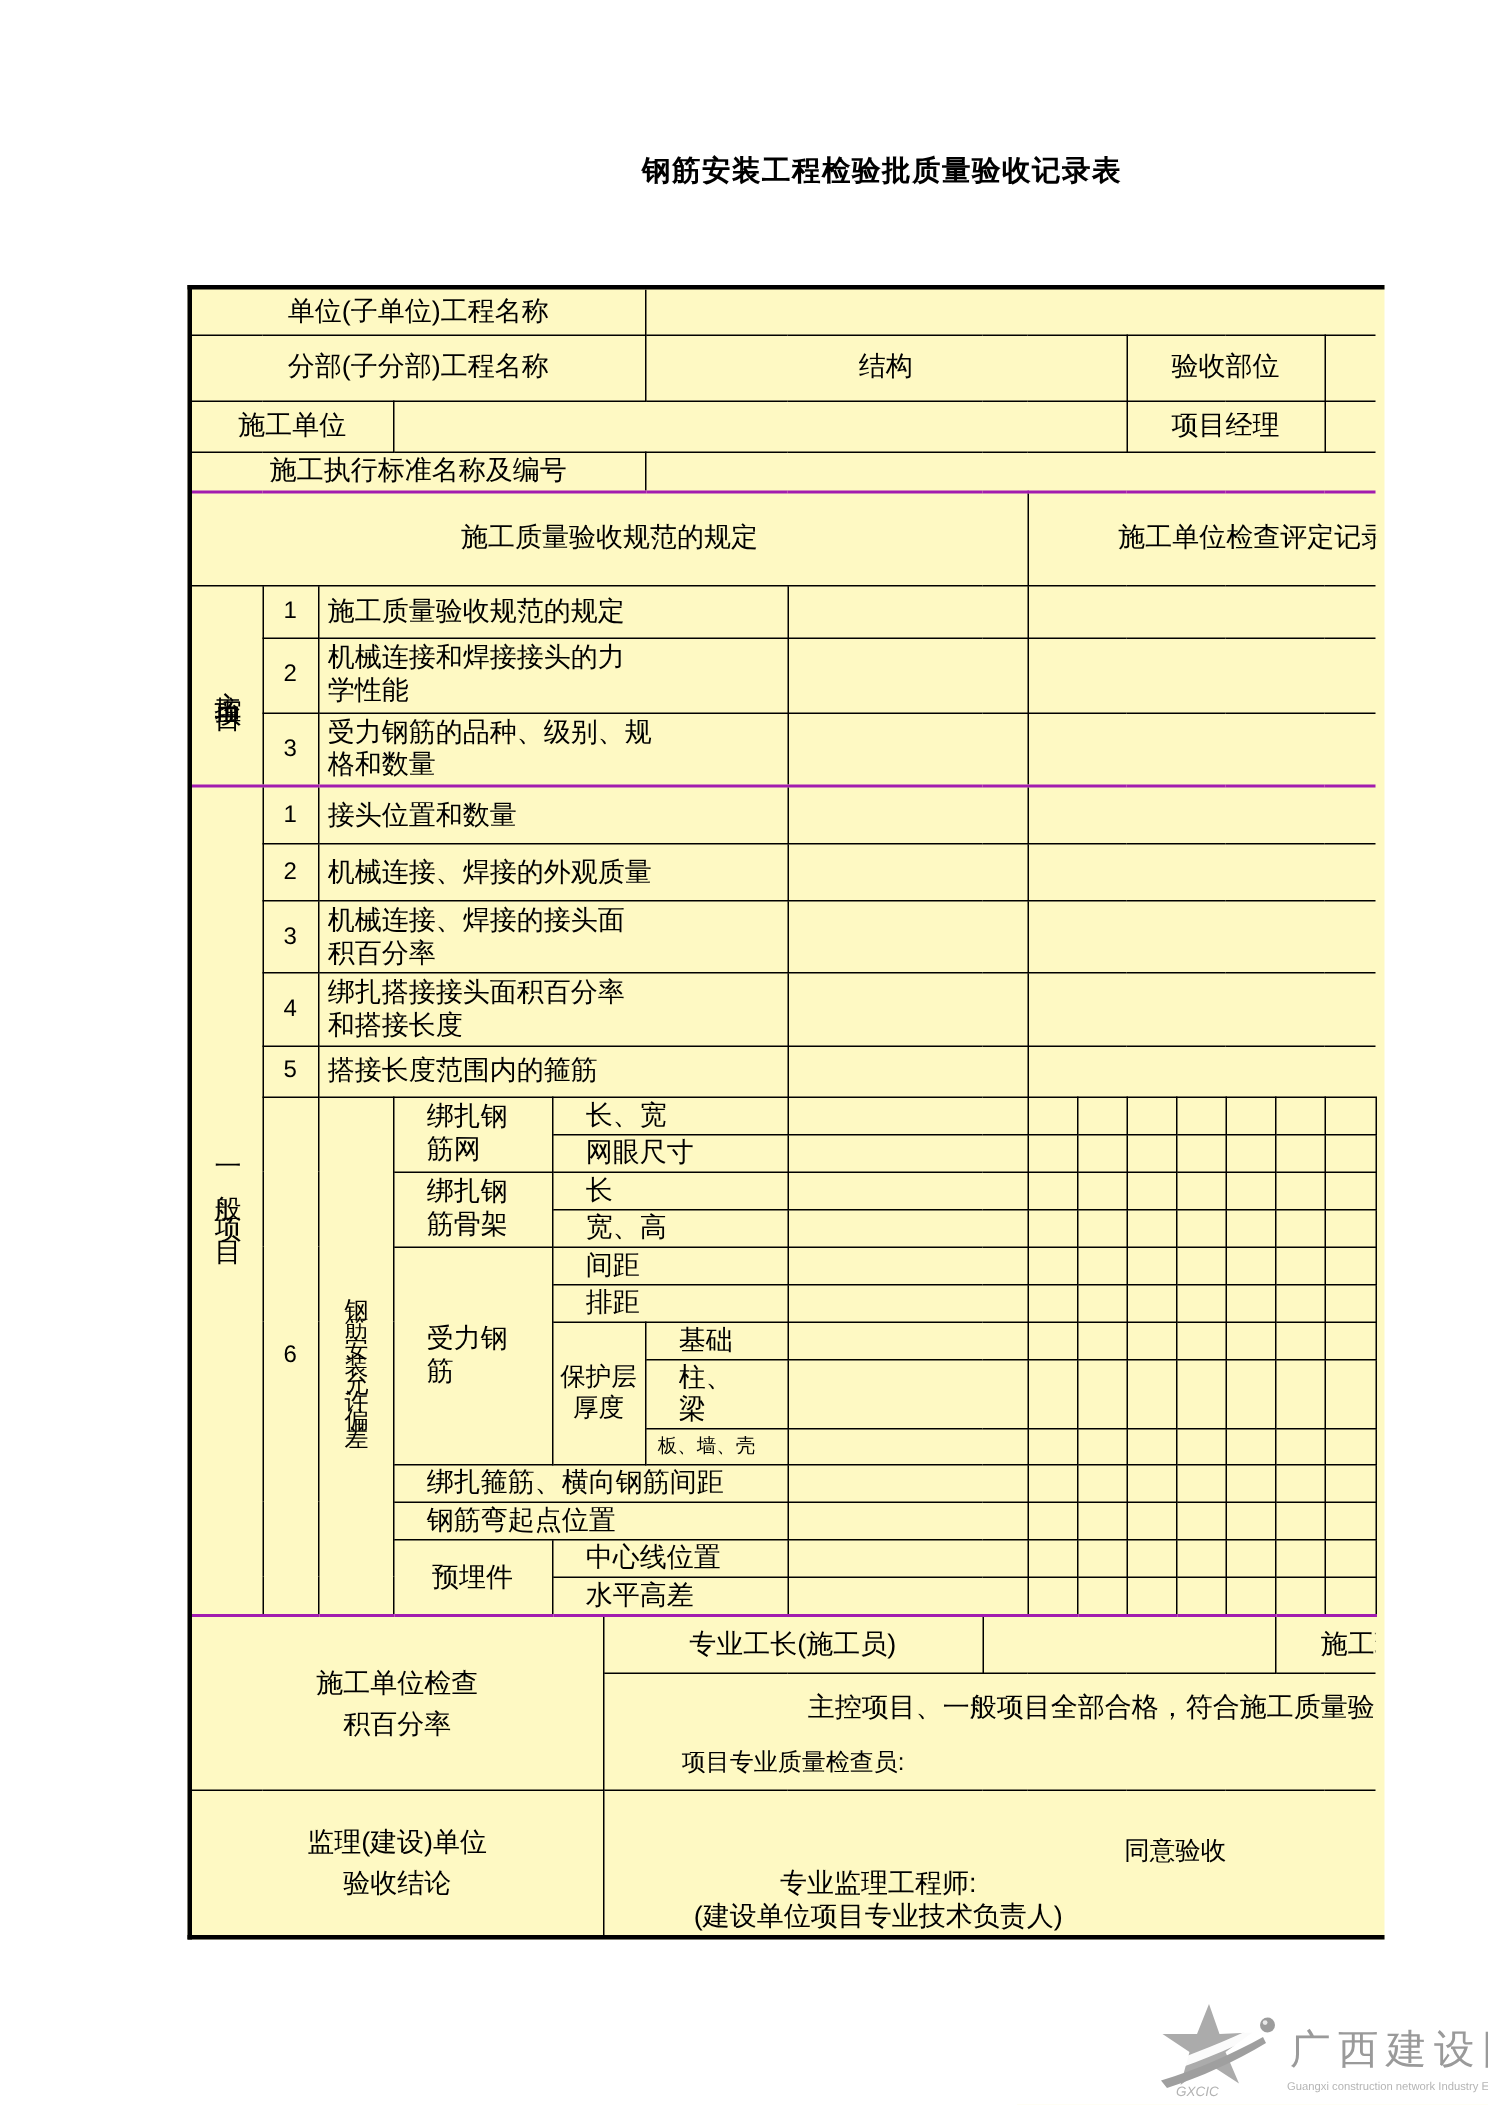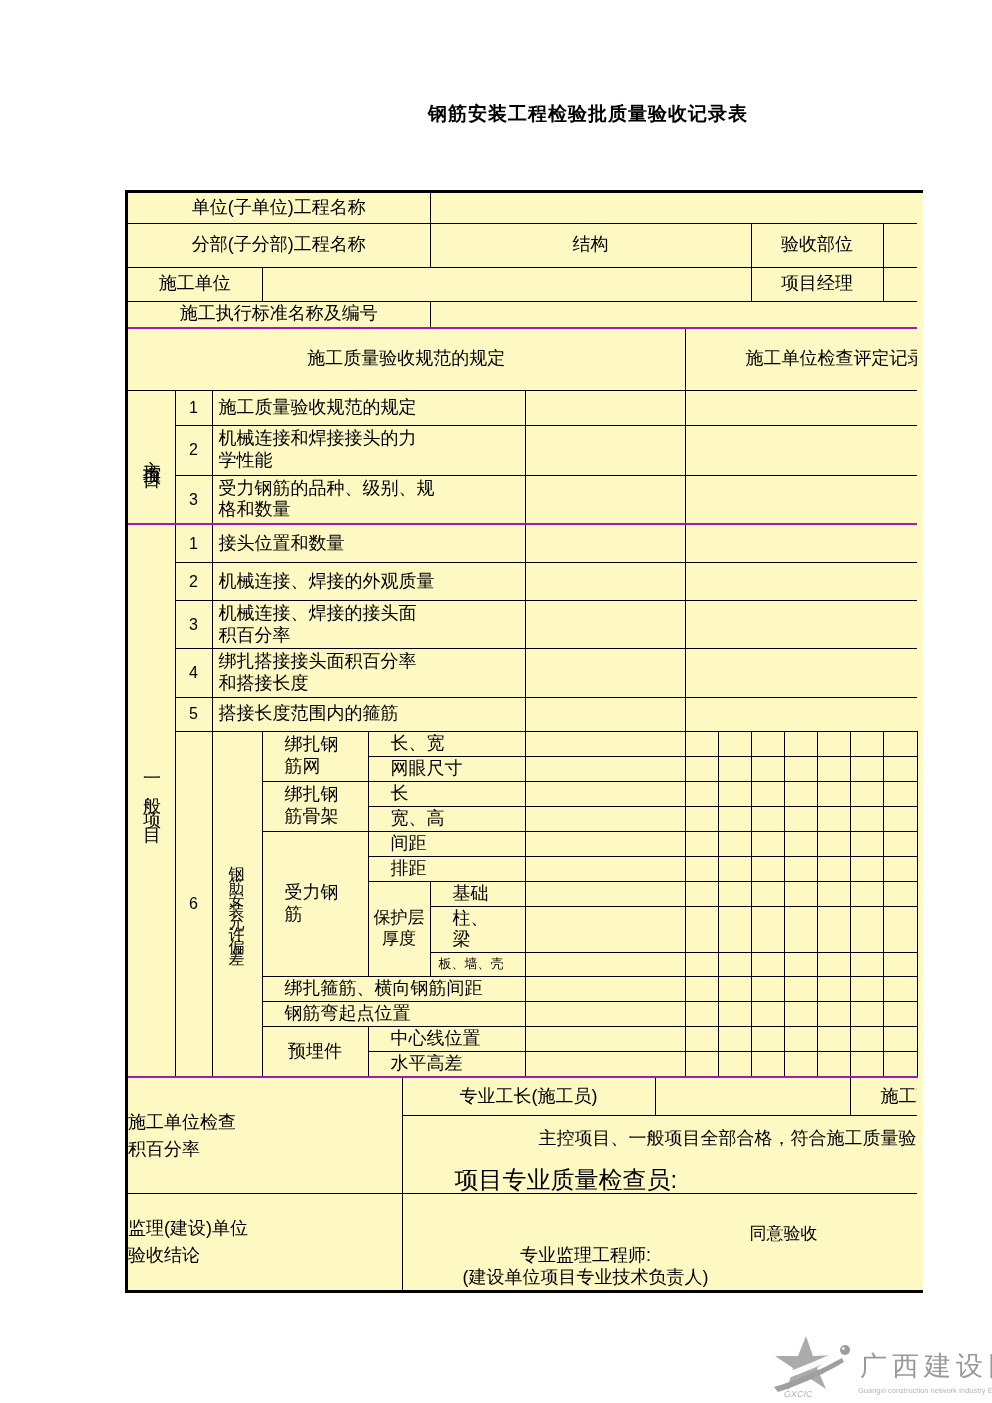--- a/index.html
+++ b/index.html
@@ -20,27 +20,27 @@
   .c{text-align:center;}
   .desc{text-align:left;padding:2px 6px;white-space:pre-line;}
   .item{text-align:left;padding:1px 22px;}
   .small{font-size:13px;padding:1px 8px;text-align:left;}
   .num{text-align:center;font-size:16px;}
   .vcell{text-align:center;}
   .vert{display:inline-block;writing-mode:vertical-rl;text-orientation:upright;}
   .v1{font-size:18px;letter-spacing:4px;}
   .v2{font-size:18px;letter-spacing:15px;}
   .v3{font-size:16px;letter-spacing:12px;}
-  .two{text-align:left;line-height:1.5;}
+  .two{text-align:center;line-height:1.5;}
   .clip{display:block;width:100%;box-sizing:border-box;white-space:nowrap;overflow:hidden;}
   .pl60{padding-left:60px;}
   .pl30{padding-left:30px;}
   .rel{position:relative;}
   .stmt{position:absolute;left:136px;top:12px;white-space:nowrap;font-size:18px;}
-  .inspector{position:absolute;left:52px;top:50px;font-size:24px;white-space:nowrap;}
+  .inspector{position:absolute;left:52px;top:50px;font-size:16px;white-space:nowrap;}
   .agree{position:absolute;left:347px;top:30px;font-size:17px;white-space:nowrap;}
   .engineer{position:absolute;left:0;top:50px;width:366px;text-align:center;font-size:18px;line-height:1.25;}
 
   .wm{position:absolute;left:768px;top:1334px;width:224px;height:66px;}
   .wm svg{position:absolute;left:0;top:0;}
   .wm-cn{position:absolute;left:92px;top:14px;font-size:27px;color:#9a9a9a;letter-spacing:5px;white-space:nowrap;}
   .wm-en{position:absolute;left:90px;top:52px;font-size:7.5px;color:#b5b5b5;white-space:nowrap;}
 </style>
 </head>
 <body>

